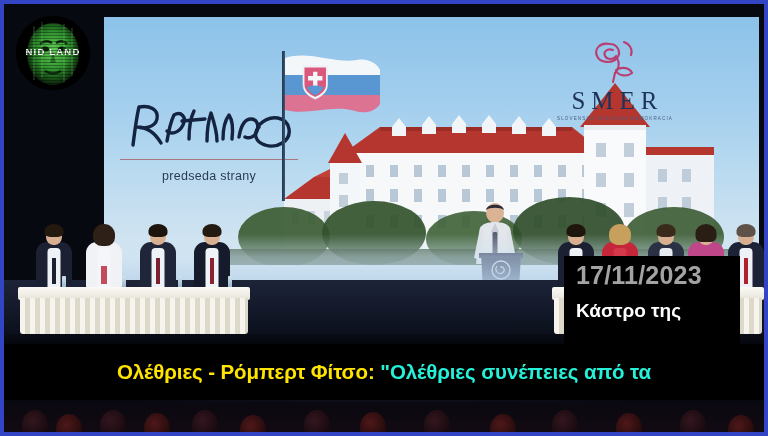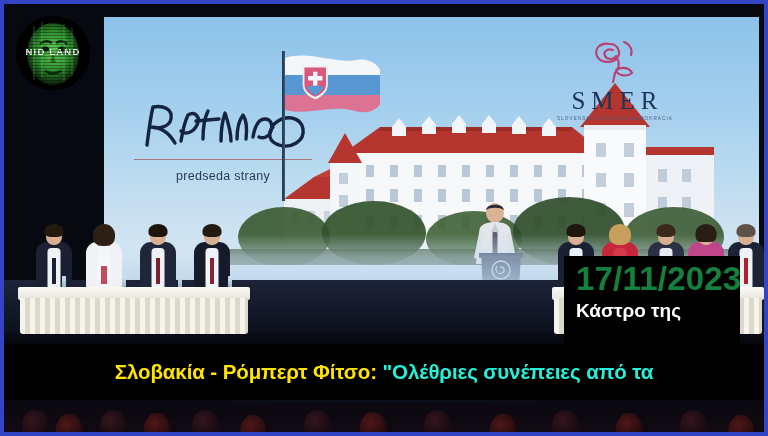--- a/index.html
+++ b/index.html
@@ -44,21 +44,21 @@
     position:absolute;left:100px;top:13px;width:655px;height:263px;
     background:linear-gradient(#8fc4ea 0%, #a8d2ef 42%, #c6dff0 72%, #dce9f3 100%);
     overflow:hidden;
   }
   .sky{
     position:absolute;left:0;top:0;right:0;height:62%;
     background:linear-gradient(#8cc2e9 0%, #a6d0ee 60%, #bcdcf0 100%);
   }
 
   
-  .sig-wrap{position:absolute;left:24px;top:78px;width:190px;text-align:center;}
+  .sig-wrap{position:absolute;left:10px;top:78px;width:190px;text-align:center;}
   .sig-svg{display:block;width:180px;height:62px;margin:0 auto;}
   .sig-rule{height:1px;background:#a9757f;margin:2px 6px 0 6px;}
   .sig-cap{
     font-size:12.5px;color:#2a3b57;letter-spacing:.3px;margin-top:9px;
     font-family:"Liberation Sans",sans-serif;
   }
 
   
   .flagpole{
     position:absolute;left:178px;top:34px;width:3px;height:150px;
@@ -136,25 +136,25 @@
     position:absolute;bottom:47px;width:4px;height:11px;
     background:linear-gradient(#cfe3ef,#9db9cc);border-radius:1px 1px 0 0;
   }
 
   
   .datebox{
     position:absolute;left:560px;top:252px;width:176px;height:88px;
     background:#000;padding:6px 0 0 12px;box-sizing:border-box;
   }
   .date-main{
-    color:#15803d;font-size:33px;font-weight:bold;line-height:1.05;
+    color:#a3a3a3;font-size:25px;font-weight:bold;line-height:1.05;
     letter-spacing:.2px;
   }
   .date-sub{
-    color:#ffffff;font-size:19px;font-weight:bold;line-height:1.12;margin-top:3px;
+    color:#ffffff;font-size:19px;font-weight:bold;line-height:1.12;margin-top:12px;
   }
 
   
   .captionbar{
     position:absolute;left:0;right:0;top:340px;height:56px;
     background:#000;
     display:flex;flex-direction:column;align-items:center;justify-content:center;
   }
   .cap-line{
     font-size:20.5px;font-weight:bold;line-height:1.32;white-space:nowrap;
@@ -465,21 +465,21 @@
 
   <div class="datebox">
     <div class="date-main">17/11/2023</div>
     <div class="date-sub">
       <div>Κάστρο της</div>
     </div>
   </div>
 
   <div class="captionbar">
     <div class="cap-line">
-      <span class="cap-y">Σλοβακία - Ρόμπερτ Φίτσο:</span><span class="cap-c"> "Ολέθριες συνέπειες από τα</span>
+      <span class="cap-y">Ολέθριες - Ρόμπερτ Φίτσο:</span><span class="cap-c"> "Ολέθριες συνέπειες από τα</span>
     </div>
   </div>
 
   <div class="logo">
     <svg class="logo-face" viewBox="0 0 74 74">
       <defs>
         <radialGradient id="fg" cx="50%" cy="45%" r="58%">
           <stop offset="0%" stop-color="#67d45c"></stop>
           <stop offset="55%" stop-color="#2e8f2c"></stop>
           <stop offset="100%" stop-color="#061206"></stop>

